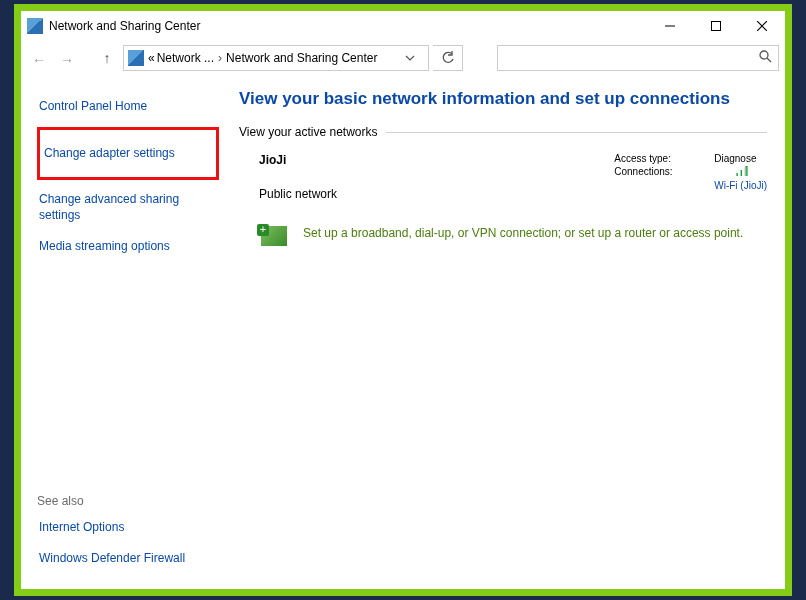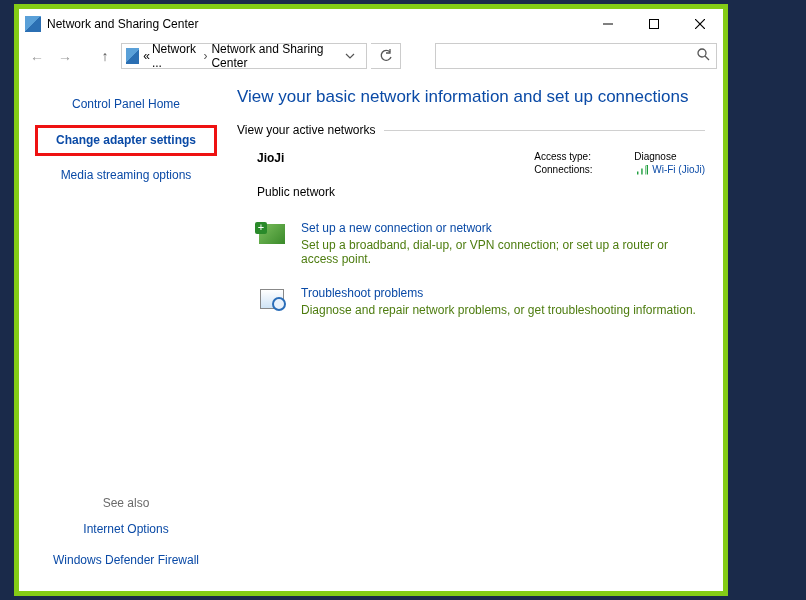--- a/index.html
+++ b/index.html
@@ -7,23 +7,23 @@
     font-family: "Segoe UI", Tahoma, sans-serif;
     font-size: 12px;
     background: #1a2a4a;
     width: 806px;
     height: 600px;
     overflow: hidden;
   }
   .window {
     position: absolute;
     top: 4px; left: 14px;
-    width: 714px; height: 592px;
+    width: 778px; height: 592px;
     background: #fff;
-    border: 5px solid #84cc16;
+    border: 7px solid #84cc16;
     display: flex;
     flex-direction: column;
   }
   .titlebar {
     height: 30px;
     display: flex;
     align-items: center;
     padding-left: 6px;
     font-size: 12px;
     color: #000;
@@ -99,50 +99,48 @@
   .body-area {
     flex: 1;
     display: flex;
     overflow: hidden;
   }
   .sidebar {
     width: 210px;
     padding: 20px 12px 10px 16px;
     display: flex;
     flex-direction: column;
-    text-align: center;
   }
   .side-link {
     color: #0a4aa6;
     font-size: 12px;
     padding: 4px 2px;
     margin-bottom: 8px;
     cursor: pointer;
     line-height: 1.3;
   }
   .side-link.highlight {
     border: 3px solid #e11;
-    padding: 5px 4px;
-    font-weight: bold;
+    padding: 16px 4px;
   }
   .sidebar-spacer { flex: 1; }
   .see-also-hdr {
     color: #6a6a6a;
     font-size: 12px;
     margin-bottom: 8px;
   }
   .main {
     flex: 1;
     padding: 14px 18px 10px 8px;
     overflow: auto;
   }
   .page-title {
     color: #0a4aa6;
     font-size: 17px;
-    font-weight: 400;
+    font-weight: 700;
     margin-bottom: 16px;
   }
   .section-hdr {
     font-size: 12px;
     color: #000;
     display: flex;
     align-items: center;
     margin-bottom: 12px;
   }
   .section-hdr .rule {
@@ -162,20 +160,21 @@
     font-size: 10px;
   }
   .net-row { display: flex; margin-bottom: 2px; }
   .net-label { width: 100px; }
   .wifi-link {
     color: #0a4aa6;
     cursor: pointer;
     display: inline-flex;
     align-items: center;
     gap: 4px;
+    flex-direction: column;
   }
   .signal-icon {
     display: inline-block;
     width: 14px; height: 10px;
     background: linear-gradient(to top,#1a9c3a 0 100%);
     clip-path: polygon(0 100%, 20% 100%, 20% 70%, 30% 70%, 30% 100%, 50% 100%, 50% 40%, 60% 40%, 60% 100%, 80% 100%, 80% 10%, 90% 10%, 90% 100%, 100% 100%, 100% 0, 85% 0, 85% 100%);
   }
   .settings-item {
     display: flex;
     gap: 14px;
@@ -288,20 +287,21 @@
           </svg>
       </span>
     </div>
   </div>
 
   <div class="body-area">
 
     <div class="sidebar">
       <div class="side-link">Control Panel Home</div>
       <div class="side-link highlight">Change adapter settings</div>
+      <div class="side-link">Change advanced sharing settings</div>
       <div class="side-link">Media streaming options</div>
       <div class="sidebar-spacer"></div>
       <div class="see-also-hdr">See also</div>
       <div class="side-link">Internet Options</div>
       <div class="side-link">Windows Defender Firewall</div>
     </div>
 
     <div class="main">
       <div class="page-title">View your basic network information and set up connections</div>
 
@@ -329,30 +329,20 @@
           </div>
         </div>
       </div>
 
 
       <div class="settings-item">
         <div class="settings-icon">
             <div class="icon-newconn"></div>
           </div>
         <div>
-          <div class="settings-link">Set up a new connection or network</div>
           <div class="settings-desc">Set up a broadband, dial-up, or VPN connection; or set up a router or access point.</div>
         </div>
       </div>
 
-      <div class="settings-item">
-        <div class="settings-icon">
-            <div class="icon-trouble"></div>
-          </div>
-        <div>
-          <div class="settings-link">Troubleshoot problems</div>
-          <div class="settings-desc">Diagnose and repair network problems, or get troubleshooting information.</div>
-        </div>
-      </div>
 
     </div>
   </div>
 </div>
 
 </body></html>

